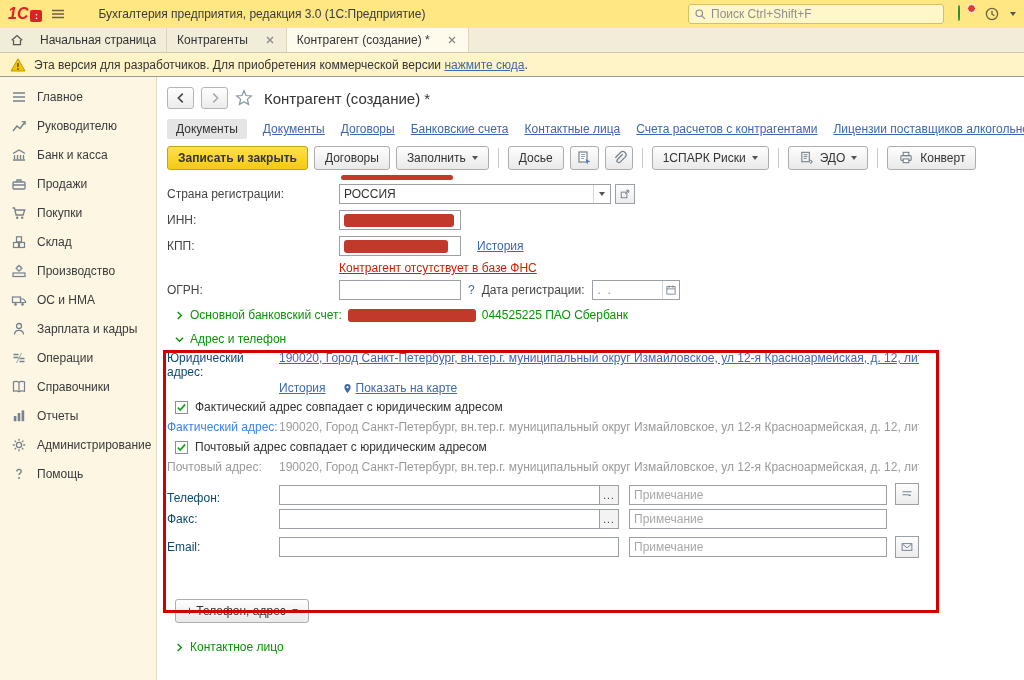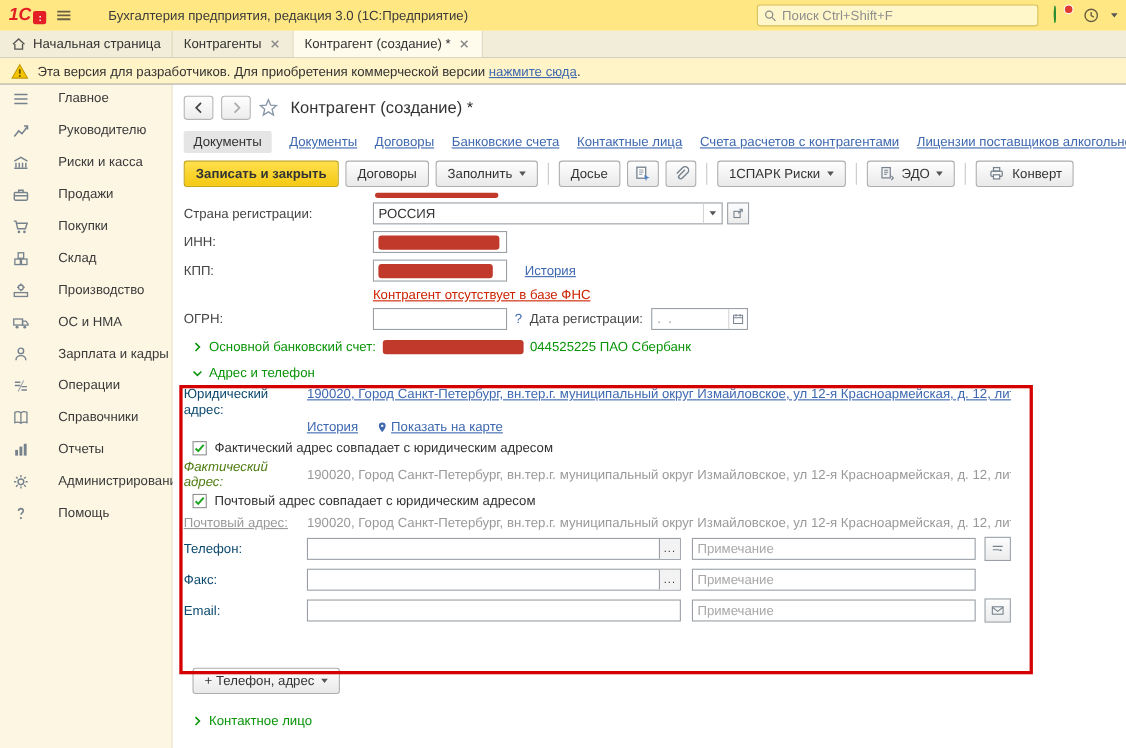--- a/index.html
+++ b/index.html
@@ -16,33 +16,33 @@
   .search-box { width:256px; height:20px; background:#fff7c9; border:1px solid #d8c05a; border-radius:3px; display:flex; align-items:center; padding:0 5px; gap:4px; }
   .search-box input { border:none; outline:none; background:transparent; flex:1; font:12px "Liberation Sans",sans-serif; color:#555; }
   .search-box input::placeholder { color:#8f8f8f; }
   .topbar-icons { display:flex; align-items:center; gap:10px; margin-left:6px; }
   .notif { position:relative; width:16px; height:16px; }
   .notif .green { width:14px; height:14px; border-radius:50%; background:#3cb043; border:1px solid #2c8a33; }
   .notif .red { position:absolute; right:-2px; top:-2px; width:9px; height:9px; border-radius:50%; background:#e03c31; border:1px solid #fff; }
 
   
   .tabbar { height:25px; background:#f2edd8; display:flex; align-items:stretch; border-bottom:1px solid #cfc9b2; }
-  .tab { display:flex; align-items:center; gap:6px; padding:0 10px; border-right:1px solid #ddd6bd; cursor:pointer; white-space:nowrap; }
+  .tab { display:flex; align-items:center; gap:16px; padding:0 10px; border-right:1px solid #ddd6bd; cursor:pointer; white-space:nowrap; }
   .tab.home { font-weight:normal; }
   .tab.active { background:#fffbec; }
   .tab-close { color:#8a8a8a; width:12px; height:12px; }
 
   
   .warnbar { height:24px; background:#fff3c8; border-bottom:1px solid #9a9a9a; display:flex; align-items:center; gap:8px; padding:0 10px; }
   a.link { color:#3e68b0; text-decoration:underline; cursor:pointer; }
 
   
   .content { display:flex; height:603px; }
   .sidebar { width:157px; background:#fcf6e3; border-right:1px solid #e3dcc3; padding-top:5px; flex:none; }
-  .side-item { height:29px; display:flex; align-items:flex-start; gap:26px; padding:0 11px; cursor:pointer; color:#3a3a3a; white-space:nowrap; }
+  .side-item { height:29px; display:flex; align-items:center; gap:10px; padding:0 11px; cursor:pointer; color:#3a3a3a; white-space:nowrap; }
 
   .main { flex:1; padding:8px 0 0 10px; position:relative; overflow:hidden; background:#fff; }
 
   
   .page-head { display:flex; align-items:center; gap:7px; height:26px; }
   .navbtn { width:27px; height:22px; border:1px solid #b5b5b5; border-radius:3px; background:linear-gradient(#fefefe,#ececec); display:flex; align-items:center; justify-content:center; cursor:pointer; }
   .page-title { font-size:15px; color:#333; margin-left:4px; }
 
   
   .navlinks { display:flex; align-items:center; gap:16px; height:20px; margin-top:8px; white-space:nowrap; }
@@ -179,21 +179,21 @@
         </span>
       <span>Руководителю</span>
     </div>
     <div class="side-item">
       <span>
           <svg width="16" height="16" viewBox="0 0 16 16">
             <path d="M2 6.5L8 3l6 3.5" stroke="#76828E" stroke-width="1.3" fill="none"></path>
             <path d="M3.5 8v4M6.5 8v4M9.5 8v4M12.5 8v4M2 13h12" stroke="#76828E" stroke-width="1.3" fill="none"></path>
           </svg>
         </span>
-      <span>Риски и касса</span>
+      <span>Банк и касса</span>
     </div>
     <div class="side-item">
       <span>
           <svg width="16" height="16" viewBox="0 0 16 16">
             <rect x="2" y="6" width="12" height="7" rx="1" stroke="#76828E" stroke-width="1.3" fill="none"></rect>
             <path d="M6 6V4h4v2M2 9h12" stroke="#76828E" stroke-width="1.3" fill="none"></path>
           </svg>
         </span>
       <span>Продажи</span>
     </div>
@@ -383,21 +383,21 @@
 
     <div class="form">
 
       <div class="sliver">
         <span style="width:174px;flex:none;"></span>
         <span class="redact" style="width:112px;height:5px;"></span>
       </div>
 
       <div class="row">
         <span class="lbl">Страна регистрации:</span>
-        <span class="fld" style="width:318px;">
+        <span class="fld" style="width:272px;">
           <input type="text" value="РОССИЯ" style="">
           <span class="combo-caret">
               <span class="caret"></span>
             </span>
         </span>
         <span class="mini-btn">
           <span>
               <svg width="12" height="12" viewBox="0 0 16 16">
                 <rect x="3" y="5.5" width="7.5" height="7.5" stroke="#76828E" stroke-width="1.3" fill="none"></rect>
                 <path d="M8 8l5-5M9.5 3H13v3.5" stroke="#76828E" stroke-width="1.3" fill="none"></path>
@@ -488,41 +488,41 @@
           <span>
               <svg width="11" height="11" viewBox="0 0 12 12">
                 <path d="M2 6.2l2.6 2.6L10 2.6" stroke="#18a51c" stroke-width="1.9" fill="none"></path>
               </svg>
             </span>
         </span>
         <span>Фактический адрес совпадает с юридическим адресом</span>
       </div>
 
       <div class="row" style="min-height:20px;">
-        <span class="lbl2" style="color:#4d7c0f;font-style:italic;">Фактический адрес:</span>
+        <span class="lbl2" style="color:#3b82f6;">Фактический адрес:</span>
         <span class="addr-gray" style="max-width:640px;">190020, Город Санкт-Петербург, вн.тер.г. муниципальный округ Измайловское, ул 12-я Красноармейская, д. 12, литера А</span>
       </div>
 
       <div class="cbrow">
         <span class="checkbox">
           <span>
               <svg width="11" height="11" viewBox="0 0 12 12">
                 <path d="M2 6.2l2.6 2.6L10 2.6" stroke="#18a51c" stroke-width="1.9" fill="none"></path>
               </svg>
             </span>
         </span>
         <span>Почтовый адрес совпадает с юридическим адресом</span>
       </div>
 
       <div class="row" style="min-height:20px;">
-        <span class="lbl2" style="color:#9a9a9a;text-decoration:underline;">Почтовый адрес:</span>
+        <span class="lbl2" style="color:#9a9a9a;">Почтовый адрес:</span>
         <span class="addr-gray" style="max-width:640px;">190020, Город Санкт-Петербург, вн.тер.г. муниципальный округ Измайловское, ул 12-я Красноармейская, д. 12, литера А</span>
       </div>
 
-      <div class="row" style="min-height:28px;">
+      <div class="row" style="min-height:28px;align-items:flex-end;">
         <span class="lbl2">Телефон:</span>
         <span class="fld" style="width:340px;">
           <input type="text" style="">
           <span class="choose">...</span>
         </span>
         <span class="fld" style="width:258px;margin-left:10px;">
           <input type="text" placeholder="Примечание" style="">
         </span>
         <span class="mini-btn" style="width:24px;height:22px;margin-left:8px;">
           <span>

